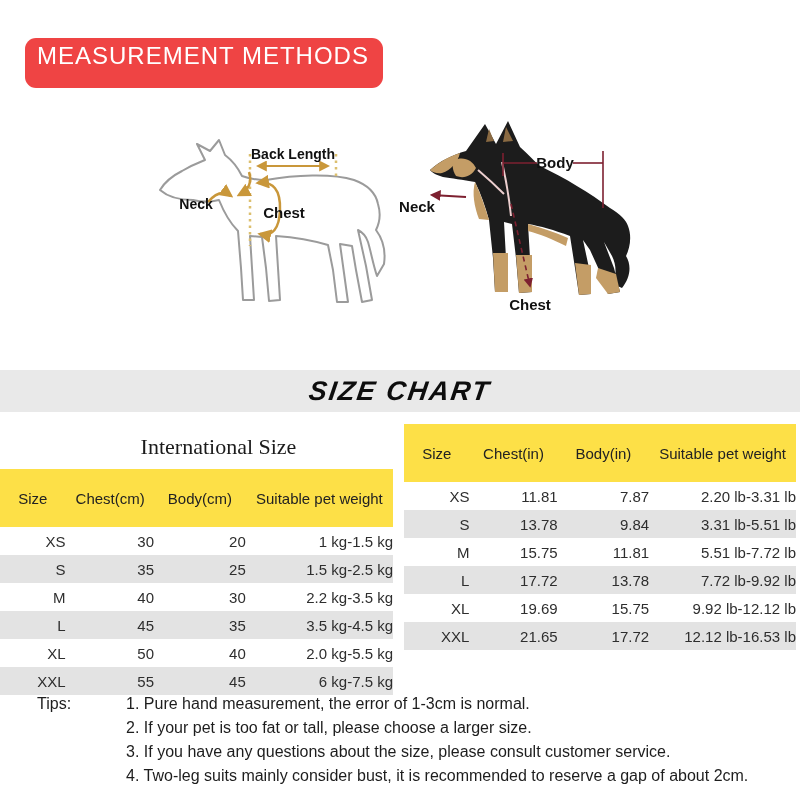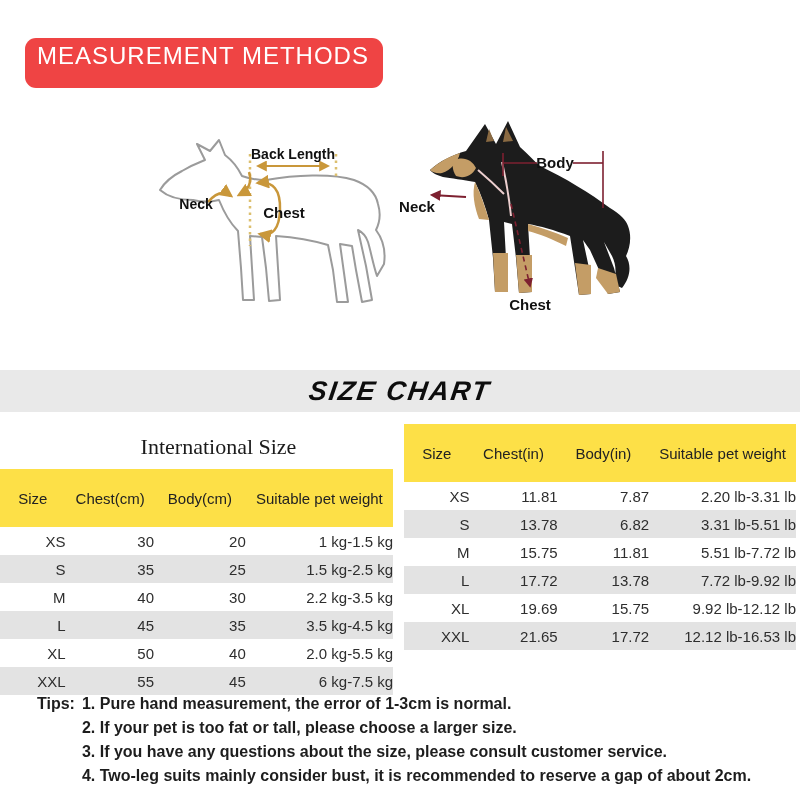--- a/index.html
+++ b/index.html
@@ -38,23 +38,23 @@
     background:#fde047; height:38px; font-weight:normal; color:#222222;
     text-align:center; padding:10px;
   }
   table.size-table td { height:28px; text-align:right; padding:0; }
   table.size-table tbody tr:nth-child(even) { background:#e3e3e3; }
   table.size-table th:nth-child(1), table.size-table td:nth-child(1) { width:15%; }
   table.size-table th:nth-child(2), table.size-table td:nth-child(2) { width:22%; }
   table.size-table th:nth-child(3), table.size-table td:nth-child(3) { width:23%; }
   table.size-table th:nth-child(4), table.size-table td:nth-child(4) { width:40%; }
   
-  .tips { position:absolute; left:37px; top:692px; display:flex; font-size:16px; color:#1d1d1d;font-weight:bold; }
+  .tips { position:absolute; left:37px; top:692px; display:flex; font-size:16px; color:#1d1d1d; }
   .tips-label { line-height:24px; margin-right:7px; }
-  .tip-line { line-height:24px; white-space:nowrap; }
+  .tip-line { line-height:24px; white-space:nowrap;margin-left:48px; }
   
   .diag-label { font-family:"Liberation Sans", sans-serif; font-weight:bold; fill:#111111; }
 </style>
 </head>
 <body>
 
 <div class="page">
 
   <div class="header-box">MEASUREMENT METHODS</div>
 
@@ -208,21 +208,21 @@
       <tbody>
           <tr>
             <td>XS</td>
             <td>11.81</td>
             <td>7.87</td>
             <td>2.20 lb-3.31 lb</td>
           </tr>
           <tr>
             <td>S</td>
             <td>13.78</td>
-            <td>6.82</td>
+            <td>9.84</td>
             <td>3.31 lb-5.51 lb</td>
           </tr>
           <tr>
             <td>M</td>
             <td>15.75</td>
             <td>11.81</td>
             <td>5.51 lb-7.72 lb</td>
           </tr>
           <tr>
             <td>L</td>

